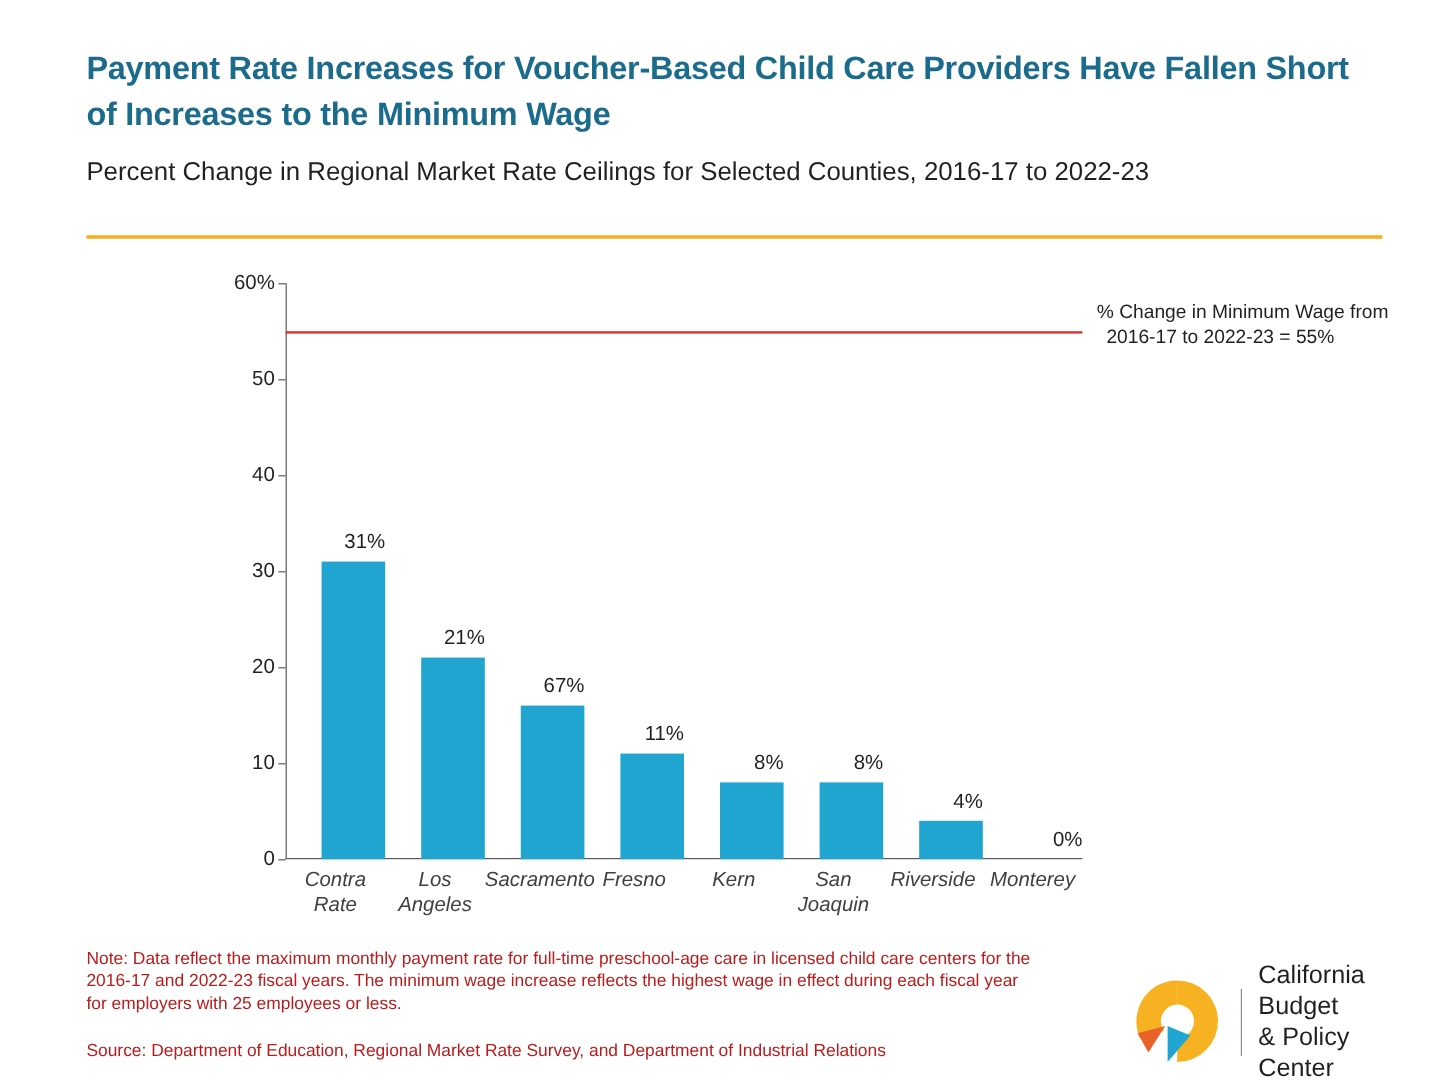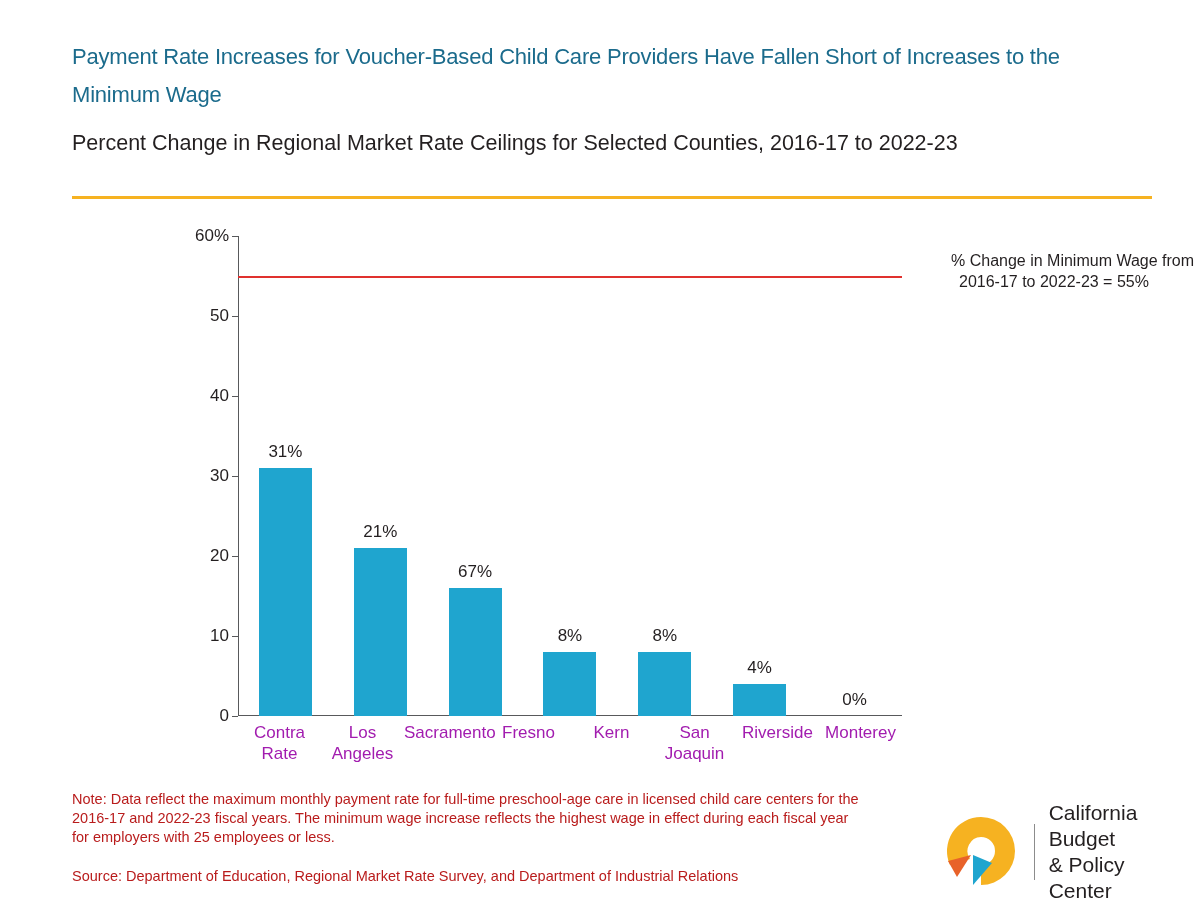--- a/index.html
+++ b/index.html
@@ -22,23 +22,23 @@
   }
 
   
   .header {
     position: absolute;
     left: 72px;
     top: 38px;
     width: 1080px;
   }
   .title {
-    font-size: 22px;
+    font-size: 27px;
     line-height: 38px;
-    font-weight: normal;
+    font-weight: bold;
     color: #1b6b8c;
     letter-spacing: -0.2px;
     margin: 0;
   }
   .subtitle {
     font-size: 21.5px;
     line-height: 26px;
     color: #231f20;
     margin: 16px 0 0 0;
   }
@@ -113,41 +113,40 @@
     width: 100%;
     height: 2px;
     background: #e0312e;
   }
   .threshold-label {
     position: absolute;
     font-size: 16px;
     line-height: 21px;
     color: #231f20;
     white-space: nowrap;
-    margin-left: 37px;
   }
 
   .bars {
     position: absolute;
     left: 0;
     top: 0;
     width: 100%;
     height: 480px;
     display: flex;
     align-items: flex-end;
     justify-content: space-around;
   }
   .bar-slot {
     position: relative;
     width: 12.5%;
     height: 100%;
     display: flex;
     flex-direction: column;
     justify-content: flex-end;
-    align-items: center;
+    align-items: flex-end;
   }
   .bar {
     width: 53px;
     background: #1fa5cf;
   }
   .bar-value {
     position: absolute;
     font-size: 17px;
     color: #231f20;
     white-space: nowrap;
@@ -157,21 +156,22 @@
     left: 166px;
     top: 498px;
     width: 664px;
     display: flex;
   }
   .xlabel {
     width: 12.5%;
     text-align: center;
     font-size: 17px;
     line-height: 21px;
-    color: #a21caf;
+    color: #404040;
+    font-style: italic;
   }
 
   
   .footer {
     position: absolute;
     left: 72px;
     top: 790px;
     width: 1080px;
   }
   .notes {
@@ -262,20 +262,24 @@
             <div class="bar-value" style="bottom: 254px;">31%</div>
             <div class="bar" style="height: 248px; background: rgb(31, 165, 207);"></div>
           </div>
           <div class="bar-slot">
             <div class="bar-value" style="bottom: 174px;">21%</div>
             <div class="bar" style="height: 168px; background: rgb(31, 165, 207);"></div>
           </div>
           <div class="bar-slot">
             <div class="bar-value" style="bottom: 134px;">67%</div>
             <div class="bar" style="height: 128px; background: rgb(31, 165, 207);"></div>
+          </div>
+          <div class="bar-slot">
+            <div class="bar-value" style="bottom: 94px;">11%</div>
+            <div class="bar" style="height: 88px; background: rgb(31, 165, 207);"></div>
           </div>
           <div class="bar-slot">
             <div class="bar-value" style="bottom: 70px;">8%</div>
             <div class="bar" style="height: 64px; background: rgb(31, 165, 207);"></div>
           </div>
           <div class="bar-slot">
             <div class="bar-value" style="bottom: 70px;">8%</div>
             <div class="bar" style="height: 64px; background: rgb(31, 165, 207);"></div>
           </div>
           <div class="bar-slot">

